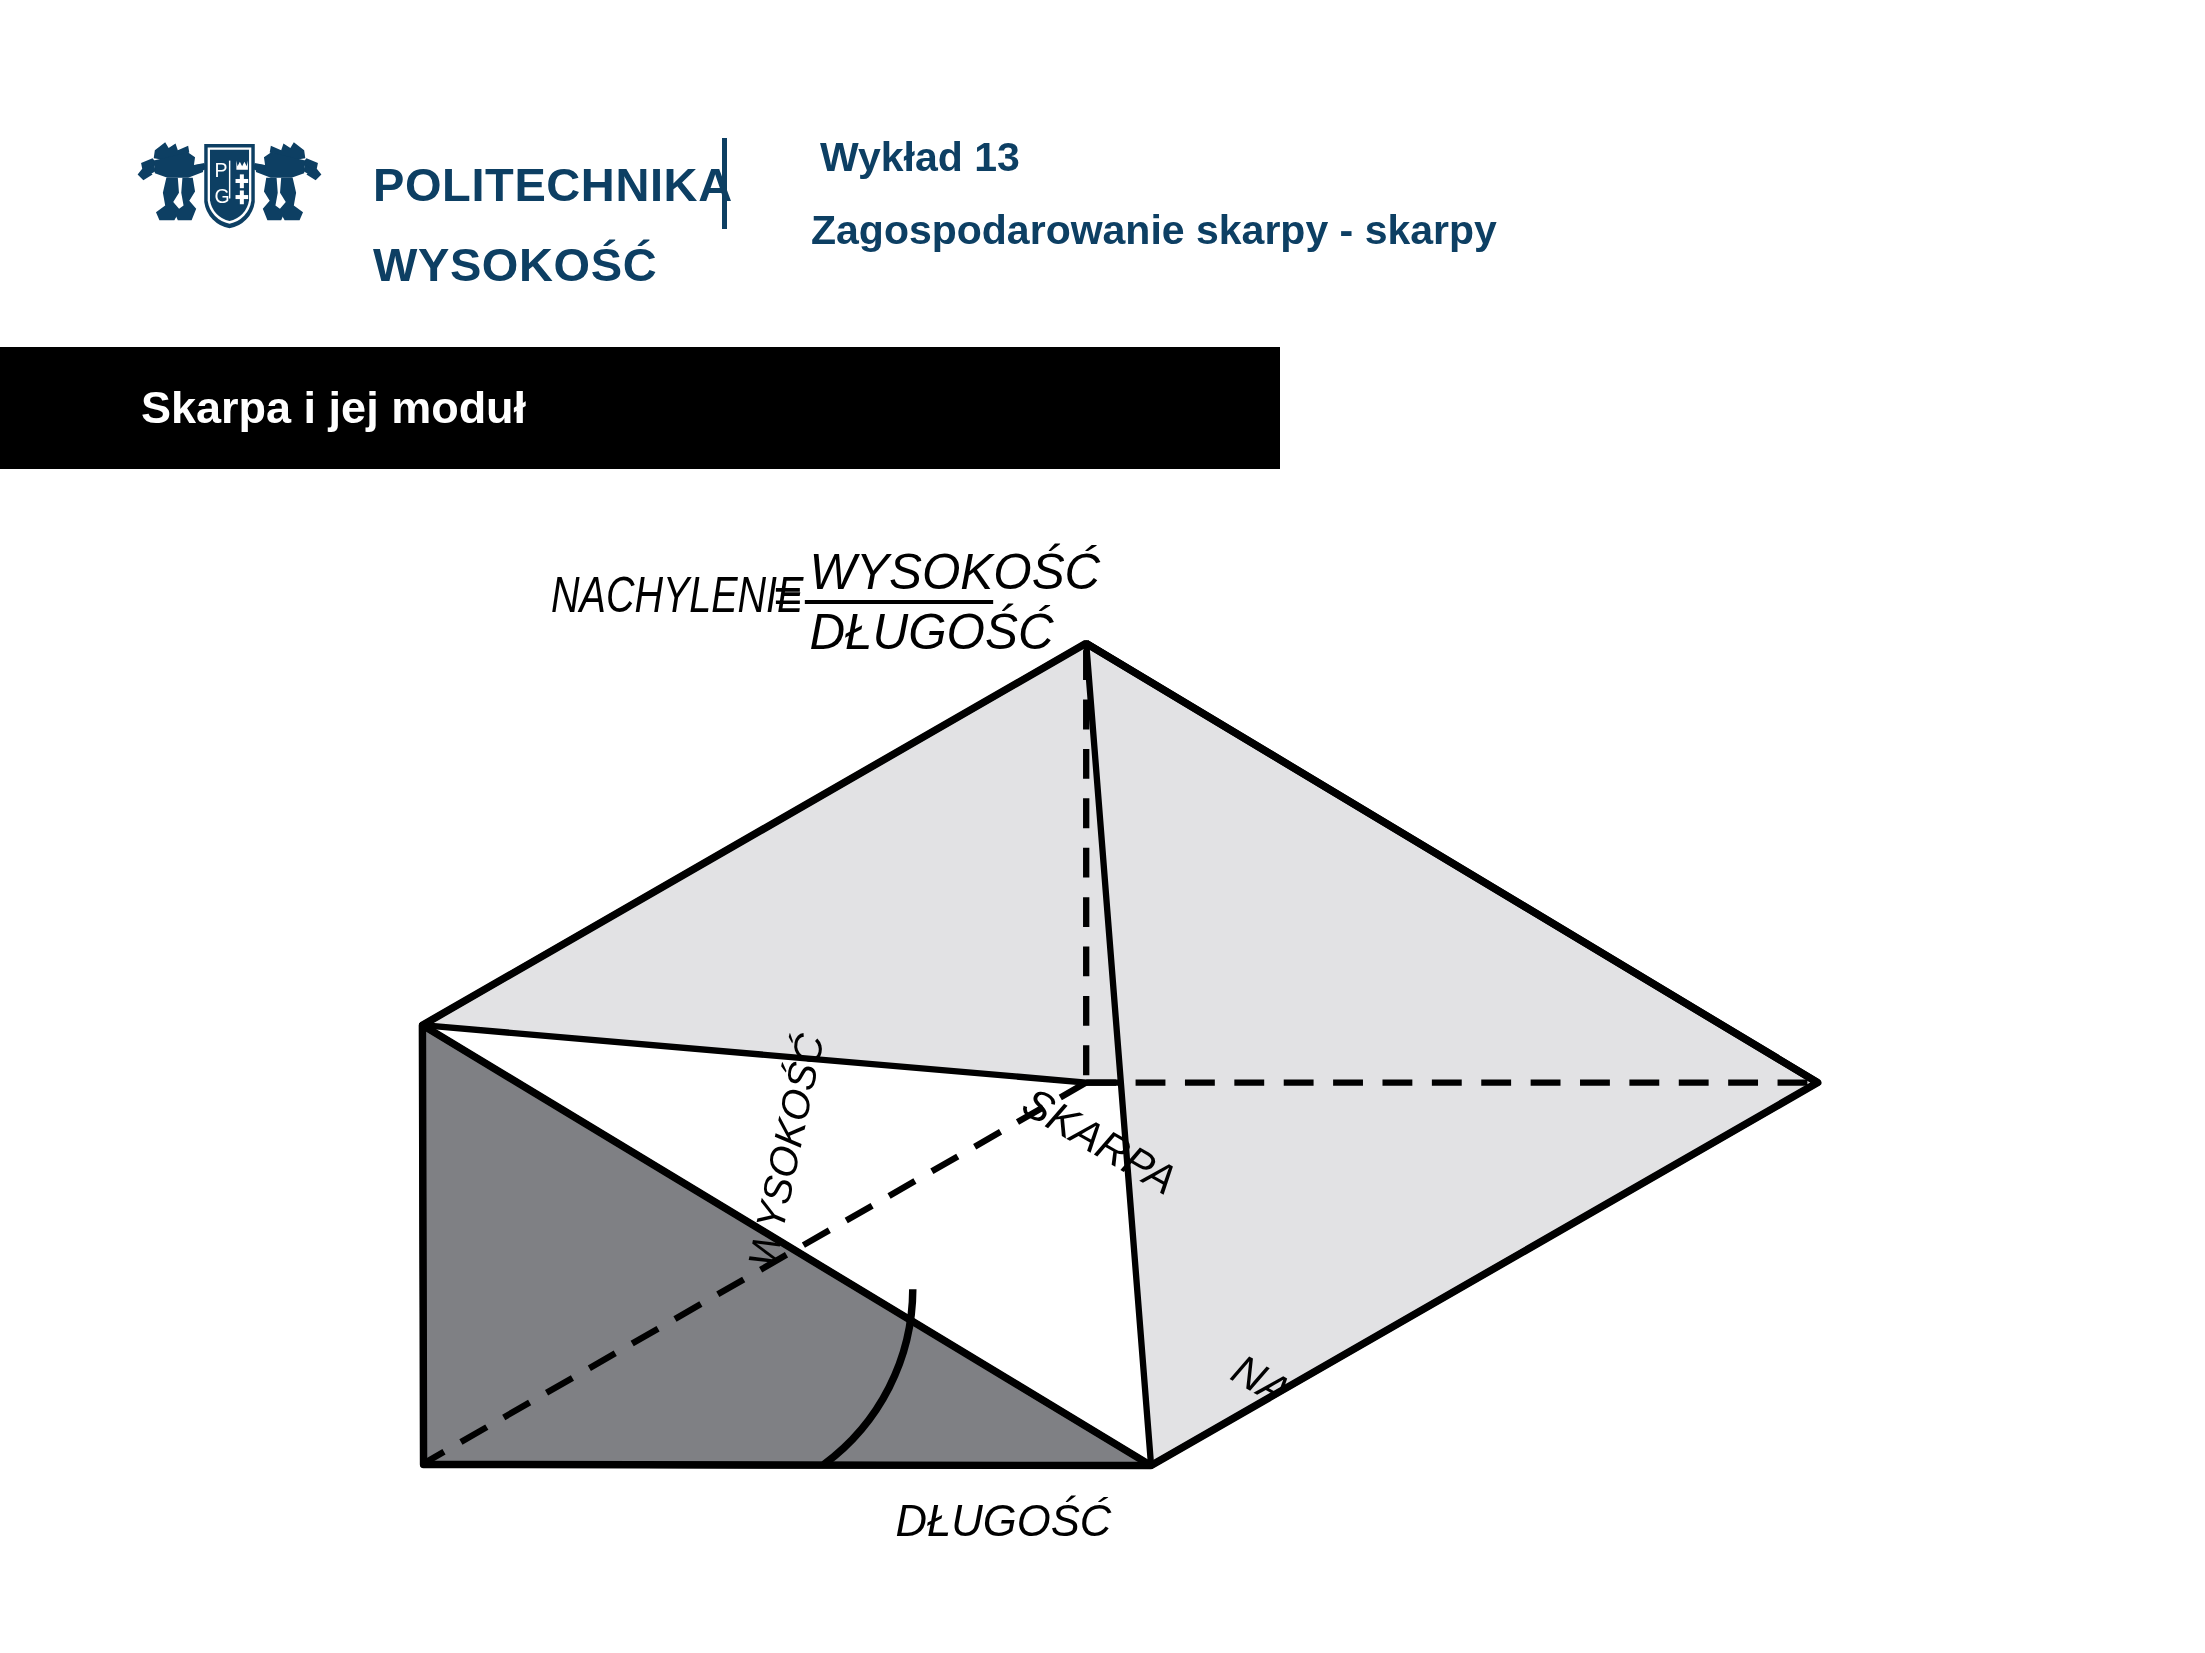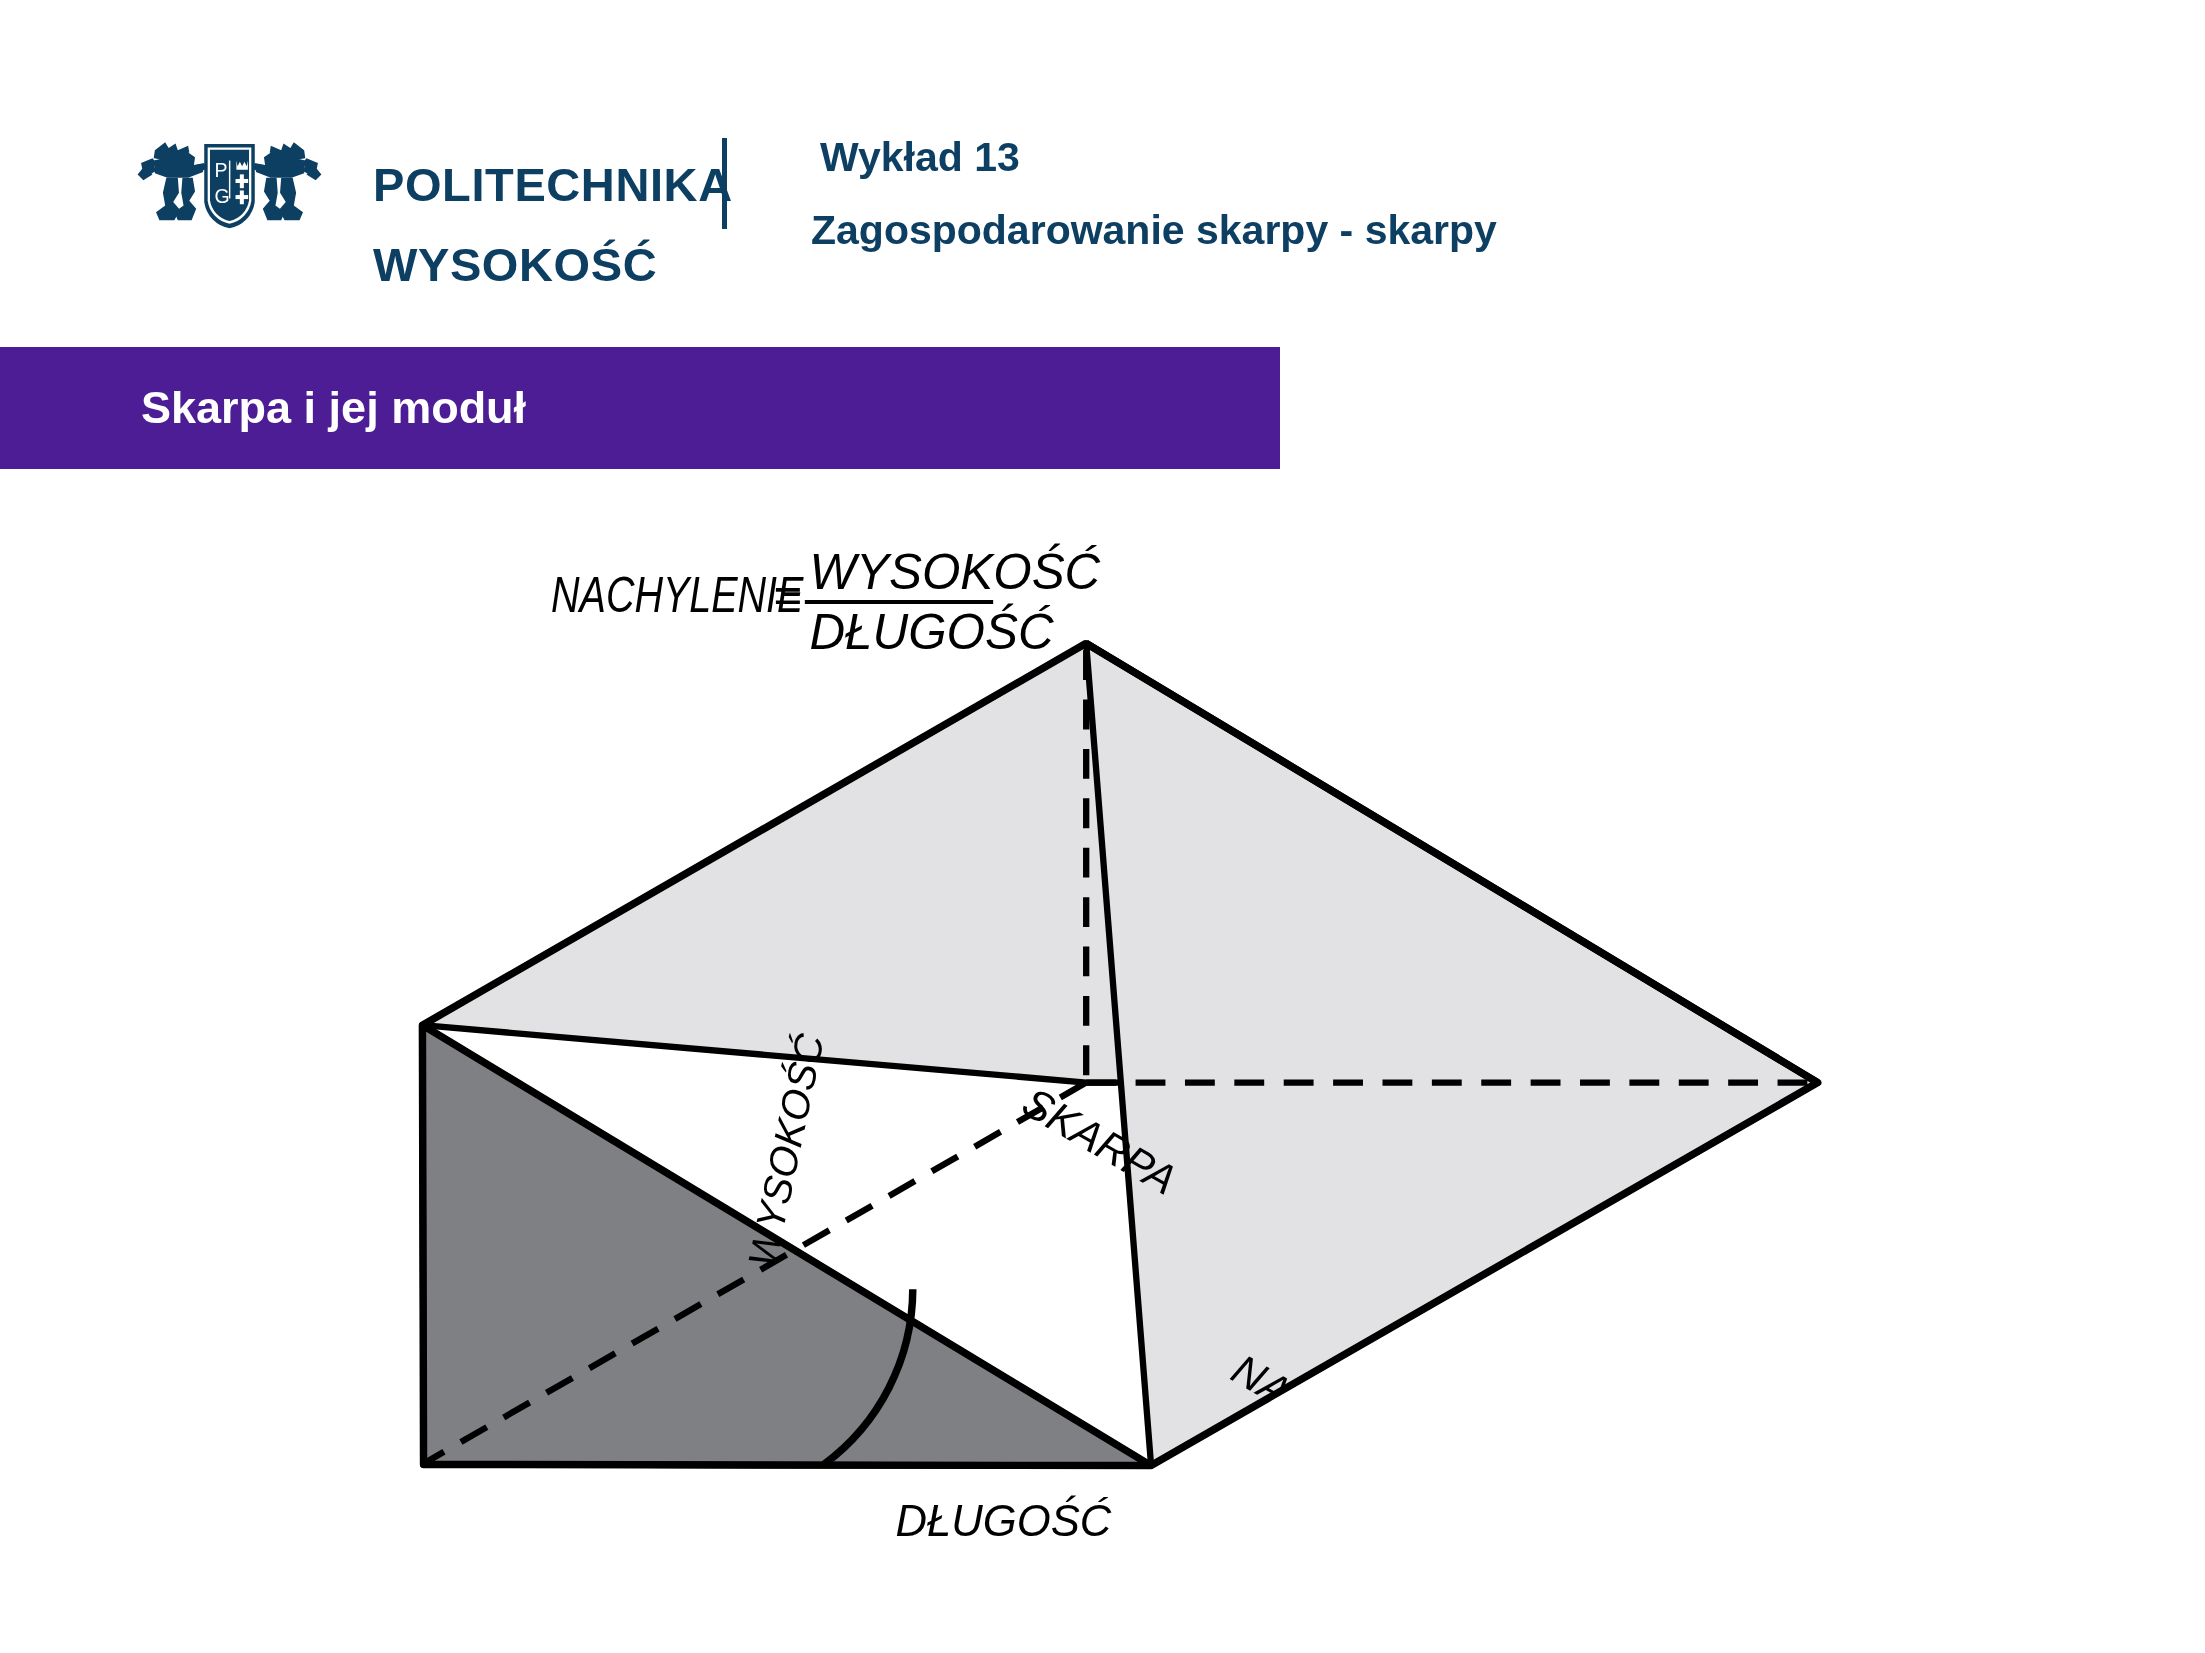--- a/index.html
+++ b/index.html
@@ -74,21 +74,21 @@
     white-space: nowrap;
   }
 
   
   .red-banner {
     position: absolute;
     left: 0;
     top: 347px;
     width: 1280px;
     height: 122px;
-    background: #4c1d95;
+    background: #000000;
   }
   .red-banner-title {
     position: absolute;
     left: 141px;
     top: 33px;
     color: #ffffff;
     font-size: 45px;
     font-weight: bold;
     line-height: 55px;
     white-space: nowrap;

